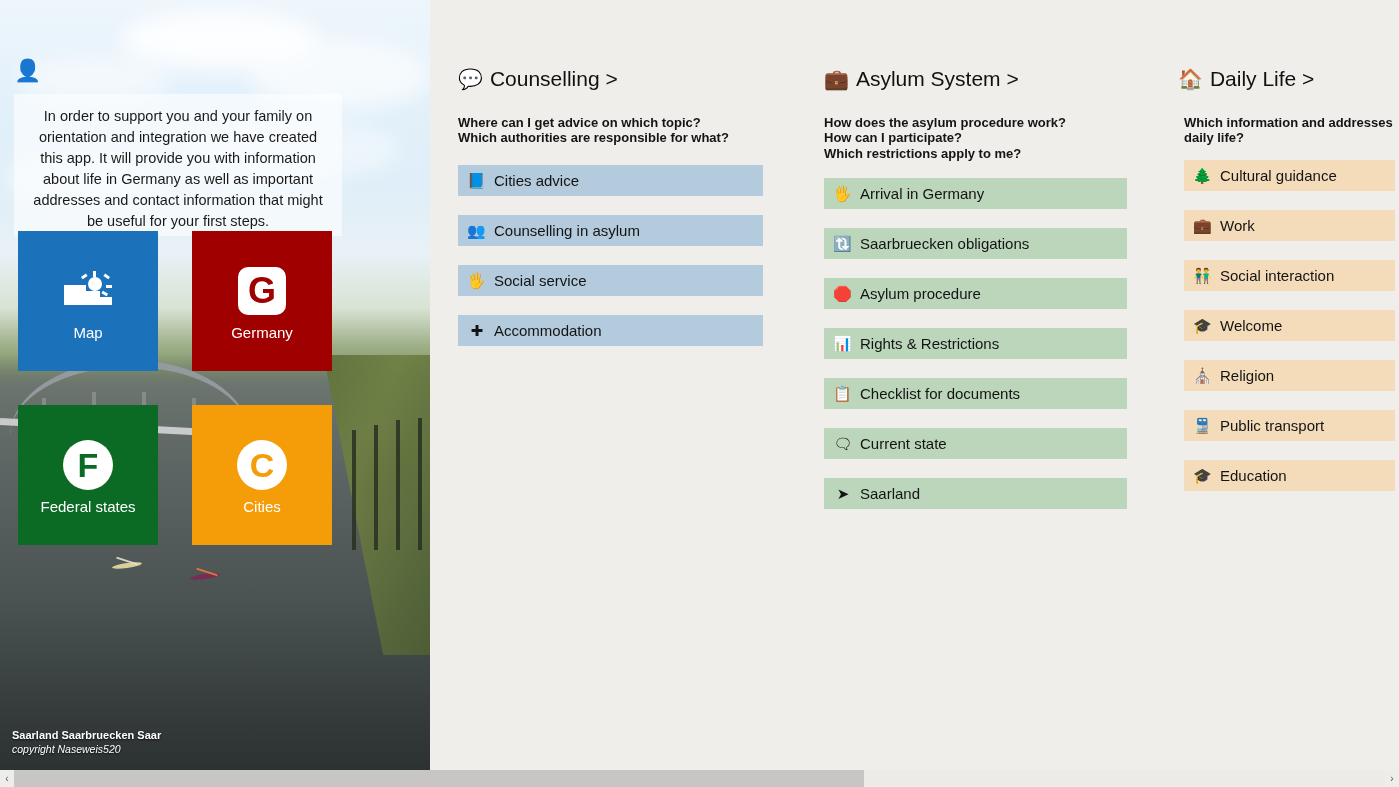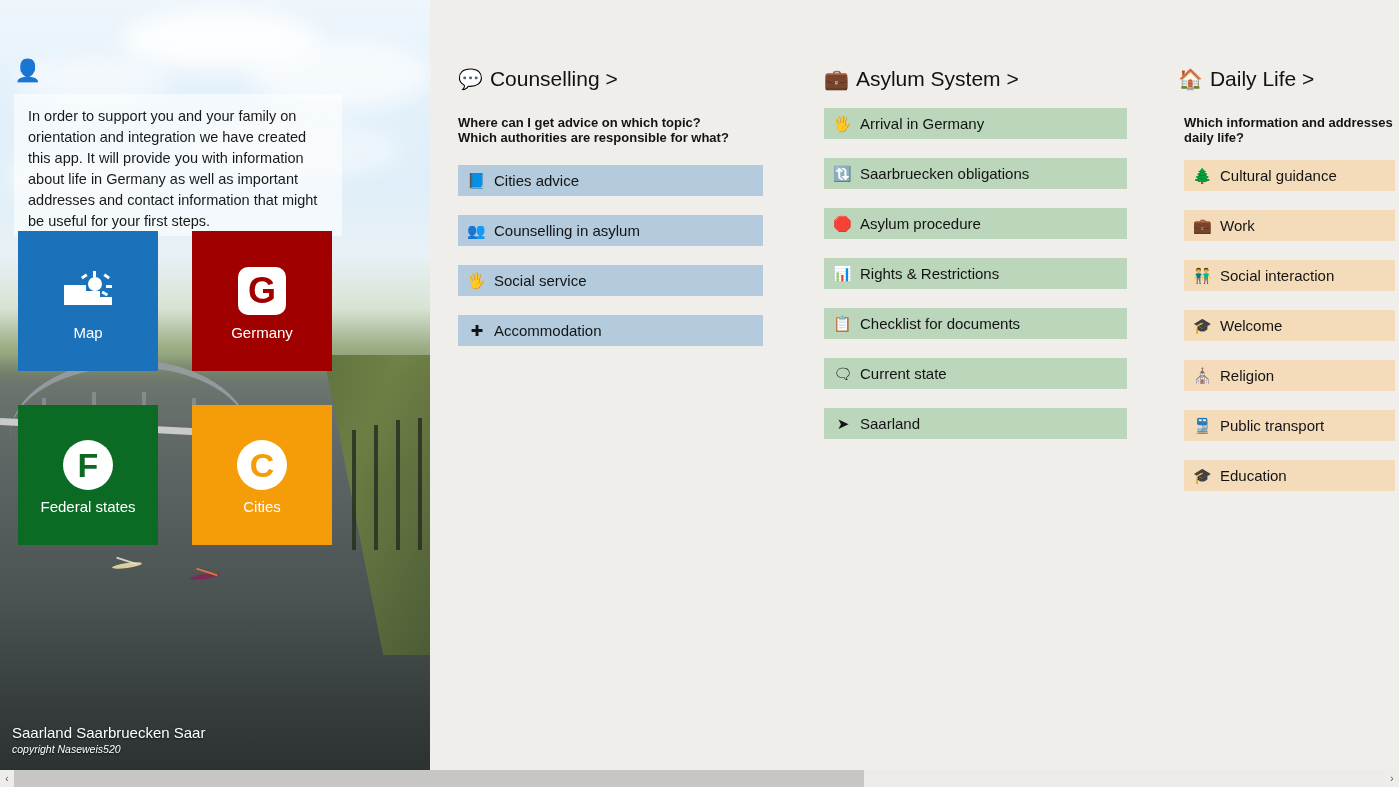--- a/index.html
+++ b/index.html
@@ -147,22 +147,22 @@
   
   .photo-caption {
     position: absolute;
     left: 12px;
     bottom: 14px;
     color: #ffffff;
     text-shadow: 0 1px 2px rgba(0,0,0,.8);
     line-height: 1.25;
   }
   .photo-caption .cap-title {
-    font-size: 15px;
-    font-weight: normal;
+    font-size: 11px;
+    font-weight: bold;
     display: block;
   }
   .photo-caption .cap-copy {
     font-size: 10.5px;
     font-style: italic;
     display: block;
   }
 
   
   .hero-content {
@@ -187,20 +187,21 @@
   }
   .hero-desc {
     margin: 12px 0 0 14px;
     width: 328px;
     background: rgba(255,255,255,.60);
     padding: 12px 14px 4px 14px;
     box-sizing: border-box;
     font-size: 14.5px;
     line-height: 1.45;
     color: #1a1a1a;
+    text-align: center;
   }
 
   
   .tiles {
     position: absolute;
     left: 18px;
     top: 231px;
     width: 330px;
   }
   .tile {
@@ -470,20 +471,23 @@
         <span>Accommodation</span>
       </div>
     </div>
   </div>
 
   <div class="col col-asylum">
     <div class="col-head">
       <span class="head-glyph">💼</span>
       <span>Asylum System &gt;</span>
     </div>
+    <div class="col-sub">How does the asylum procedure work?
+How can I participate?
+Which restrictions apply to me?</div>
     <div class="item-list">
       <div class="item">
         <span class="item-glyph">🖐</span>
         <span>Arrival in Germany</span>
       </div>
       <div class="item">
         <span class="item-glyph">🔃</span>
         <span>Saarbruecken obligations</span>
       </div>
       <div class="item">

